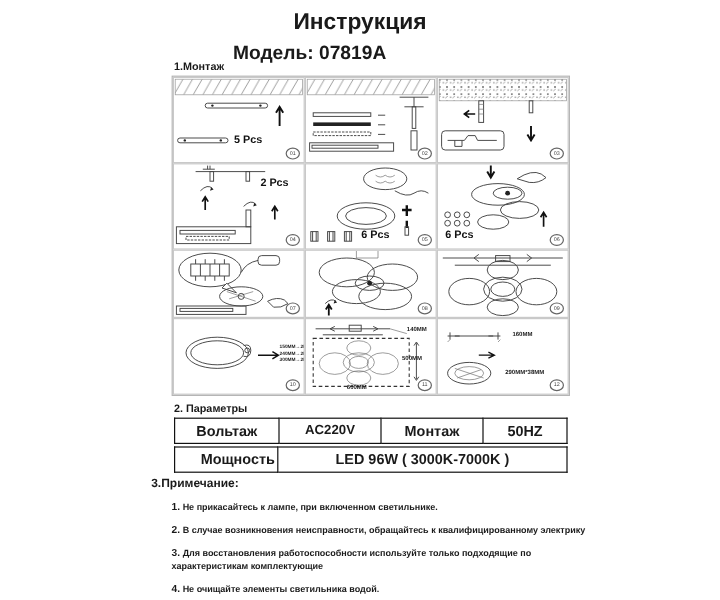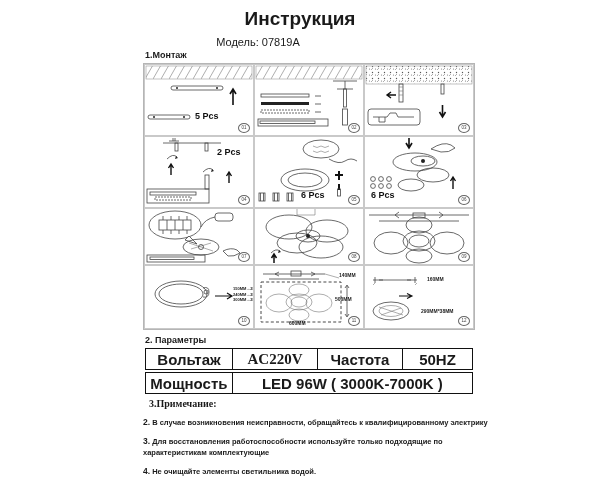--- a/index.html
+++ b/index.html
@@ -1,42 +1,42 @@
 <!DOCTYPE html>
 <html><head>
 <meta charset="utf-8">
 <style>
   html,body{margin:0;padding:0;background:#fff;}
   .page{position:relative;width:600px;height:500px;background:#fff;
         font-family:"Liberation Sans",sans-serif;color:#1a1a1a;overflow:hidden;}
   .title{position:absolute;top:8px;left:0;width:600px;text-align:center;
          font-size:19px;font-weight:bold;}
   .model{position:absolute;top:36px;left:0;width:516px;text-align:center;
-         font-size:11px;font-weight:normal;}
+         font-size:16px;font-weight:bold;}
   .sec{position:absolute;font-size:9px;font-weight:bold;}
   .sec-montage{left:145px;top:50px;}
   .sec-params{left:145px;top:335px;}
-  .sec-notes{left:149px;top:398px;font-size:10px;font-family:Liberation Serif, serif;}
+  .sec-notes{left:126px;top:398px;font-size:10px;}
   .grid{position:absolute;left:143px;top:63px;width:330px;height:265px;
         display:grid;grid-template-columns:110px 110px 110px;
         grid-template-rows:72px 72px 57px 64px;
         border:1px solid #b5b5b5;}
   .cell{position:relative;border:1px solid #c9c9c9;box-sizing:border-box;overflow:hidden;}
   .cell svg{position:absolute;left:0;top:0;}
   .badge{position:absolute;right:3px;bottom:2px;width:10px;height:8px;
          border:0.5px solid #666;border-radius:50%;font-size:4.5px;line-height:8px;
          text-align:center;color:#444;background:#fff;z-index:2;}
   .steplab{position:absolute;font-size:9px;font-weight:bold;color:#111;z-index:2;}
   .tinylab{position:absolute;font-size:4px;font-weight:bold;color:#222;z-index:2;line-height:1.4;}
   .dimlab{position:absolute;font-size:5px;font-weight:bold;color:#222;z-index:2;}
   .ptable{position:absolute;left:145px;top:348px;width:328px;border-collapse:collapse;}
-  .ptable td{border:1.5px solid #111;font-size:15px;font-weight:bold;text-align:center;
+  .ptable td{border:1.5px solid #111;font-size:12px;font-weight:bold;text-align:center;
              height:20px;padding:0 2px;}
   .ptable2{top:372px;}
-  .ptable td.big{font-size:15px;font-family:Liberation Serif, serif;}
+  .ptable td.big{font-size:11px;}
   .notes{position:absolute;left:143px;top:416px;width:345px;}
   .note{font-size:7.5px;font-weight:bold;margin-bottom:6px;line-height:1.45;}
   .note b{font-size:8.5px;}
   .ln{stroke:#444;stroke-width:0.8;fill:none;}
   .lt{stroke:#777;stroke-width:0.6;fill:none;}
   .blk{fill:#222;}
 </style>
 </head>
 <body>
 
@@ -284,38 +284,42 @@
     </div>
   </div>
 
   <div class="sec sec-params">2. Параметры</div>
 
   <table class="ptable">
     <tbody>
         <tr>
       <td style="width:82px;">Вольтаж</td>
       <td style="width:80px;" class="big">AC220V</td>
-      <td style="width:80px;">Частота</td>
+      <td style="width:80px;">Монтаж</td>
       <td>50HZ</td>
     </tr>
   </tbody>
     </table>
   <table class="ptable ptable2">
     <tbody>
         <tr>
-      <td style="width:82px;">Мощность</td>
+      <td style="width:82px;text-align:right;">Мощность</td>
       <td style="width:246px;">LED 96W ( 3000K-7000K )</td>
     </tr>
   </tbody>
     </table>
 
   <div class="sec sec-notes">3.Примечание:</div>
 
   <div class="notes">
     <div class="note">
+      <b>1.</b>
+      <span>Не прикасайтесь к лампе, при включенном светильнике.</span>
+    </div>
+    <div class="note">
       <b>2.</b>
       <span>В случае возникновения неисправности, обращайтесь к квалифицированному электрику</span>
     </div>
     <div class="note">
       <b>3.</b>
       <span>Для восстановления работоспособности используйте только подходящие по характеристикам комплектующие</span>
     </div>
     <div class="note">
       <b>4.</b>
       <span>Не очищайте элементы светильника водой.</span>

